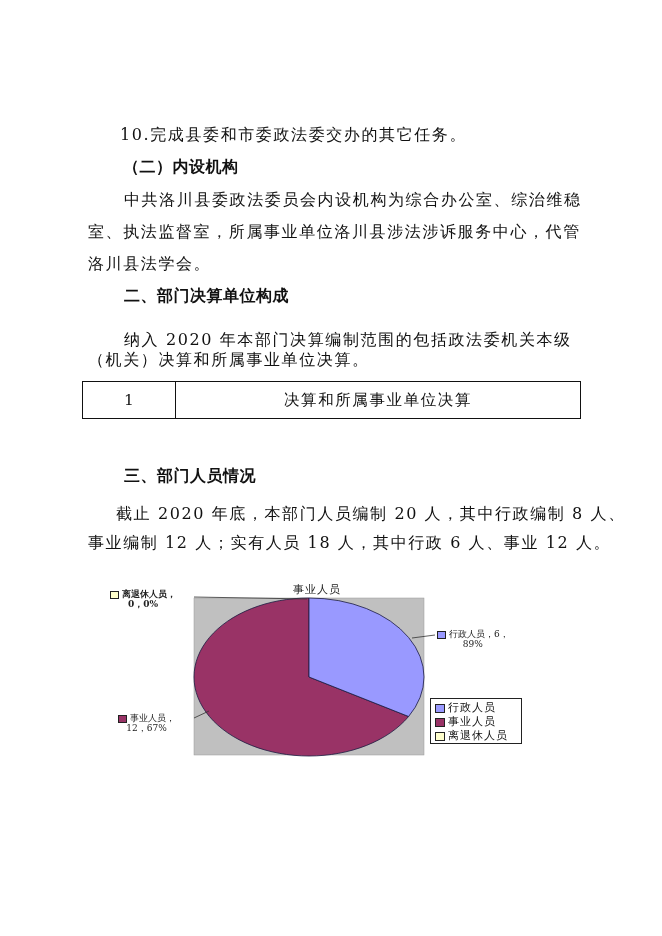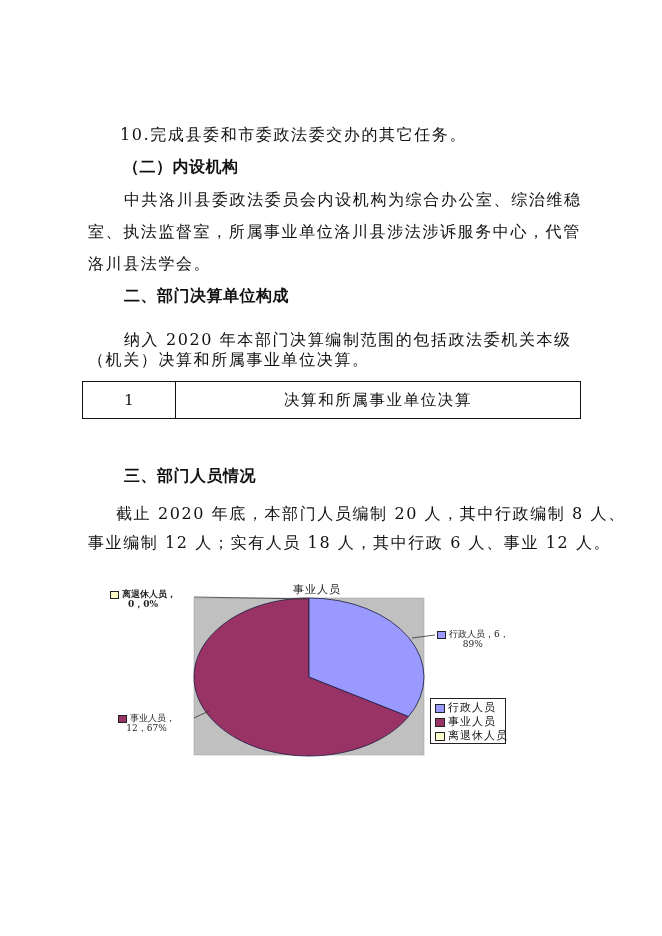--- a/index.html
+++ b/index.html
@@ -8,21 +8,21 @@
   .line { position: absolute; white-space: nowrap; font-size: 16px; line-height: 20px; letter-spacing: 1.6px; }
   .bold { font-family: "DejaVu Sans", "Liberation Sans", sans-serif; font-weight: bold; letter-spacing: 0.5px; }
   table.units { position: absolute; left: 82px; top: 381px; width: 499px; border-collapse: collapse; }
   table.units td { border: 1.5px solid #111; height: 36px; text-align: center; font-size: 15.5px; padding: 0; }
   table.units td.hdr { font-family: "DejaVu Sans", "Liberation Sans", sans-serif; font-size: 16px; }
   table.units td.seq { width: 92px; }
   table.units td.val { letter-spacing: 1.6px; }
   .chart-title { position: absolute; left: 293px; top: 582px; font-size: 11px; letter-spacing: 1px; color: #222; }
   .label { position: absolute; font-size: 9px; line-height: 10px; color: #222; text-align: center; white-space: nowrap; }
   .swatch { display: inline-block; width: 7px; height: 6px; border: 1px solid #222; margin-right: 3px; vertical-align: middle; }
-  .legend { position: absolute; left: 430px; top: 698px; width: 76px; height: 46px; border: 1px solid #222; background: #fff; box-sizing: border-box; padding: 2px 4px; }
+  .legend { position: absolute; left: 430px; top: 698px; width: 92px; height: 46px; border: 1px solid #222; background: #fff; box-sizing: border-box; padding: 2px 4px; }
   .legend-item { font-size: 11px; line-height: 14px; white-space: nowrap; letter-spacing: 1px; }
   .legend-item .swatch { width: 8px; height: 7px; }
   svg.pie { position: absolute; left: 0; top: 0; }
 </style>
 </head>
 <body>
 
 <div class="line" style="left:120px; top:125px;">10.完成县委和市委政法委交办的其它任务。</div>
 <div class="line bold" style="left:123px; top:157px;">（二）内设机构</div>
 <div class="line" style="left:124px; top:190px;">中共洛川县委政法委员会内设机构为综合办公室、综治维稳</div>

